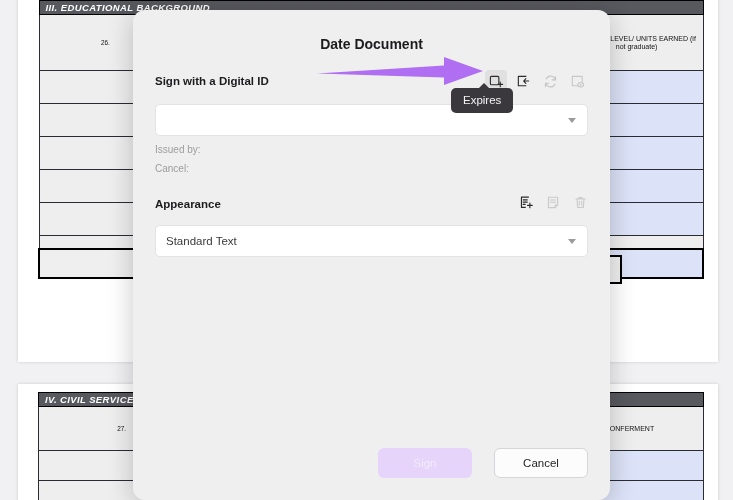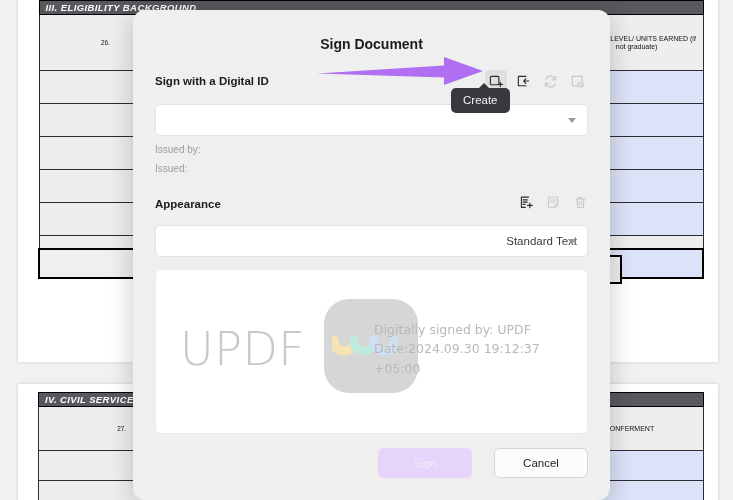--- a/index.html
+++ b/index.html
@@ -119,21 +119,21 @@
 
   .select-box {
     position: relative;
     margin: 10px 22px 0 22px;
     height: 32px;
     background: #ffffff;
     border-radius: 5px;
     border: 1px solid #e3e3e3;
     display: flex; align-items: center;
     padding: 0 10px;
-    font-size: 11.5px; color: #3a3a3c; justify-content: flex-end;
+    font-size: 11.5px; color: #3a3a3c;
   }
   .caret {
     position: absolute; right: 11px; top: 50%;
     margin-top: -2px;
     width: 0; height: 0;
     border-left: 4px solid transparent;
     border-right: 4px solid transparent;
     border-top: 5px solid #9b9b9e;
   }
   .meta { margin: 8px 22px 0 22px; font-size: 10px; color: #9d9da0; }
@@ -221,21 +221,21 @@
 <div id="root">
 
   <div class="doc-viewport">
 
     <div class="page page-one"></div>
     <div class="page page-two"></div>
 
     <table class="tbl" id="t1">
       <tbody>
           <tr class="h-sec">
-        <td class="sec-head" colspan="5">III.  ELIGIBILITY BACKGROUND</td>
+        <td class="sec-head" colspan="5">III.  EDUCATIONAL BACKGROUND</td>
       </tr>
       <tr class="h-hdr">
         <td style="width:22px" class="lbl-num ctr">26.</td>
         <td style="width:180px" class="small-head">LEVEL</td>
         <td style="width:240px" class="small-head"></td>
         <td style="width:122px" class="small-head">F ATTENDANCE</td>
         <td style="width:102px" class="small-head">HIGHEST LEVEL/ UNITS EARNED (if not graduate)</td>
       </tr>
       <tr class="h-row">
         <td></td>
@@ -309,21 +309,21 @@
         <td class="fill"></td>
         <td class="fill"></td>
         <td class="fill"></td>
       </tr>
     </tbody>
       </table>
   </div>
 
   <div class="dialog">
 
-    <div class="dlg-title">Sign Document</div>
+    <div class="dlg-title">Date Document</div>
 
     <div class="row-sign">
       <span class="caption">Sign with a Digital ID</span>
 
       <span class="id-tools">
 
         <span class="tool-btn active">
           <svg width="15" height="15" viewBox="0 0 16 16">
             <rect x="1.5" y="2.5" width="9" height="9" rx="1.2" fill="none" stroke="#2b2b2d" stroke-width="1.2"></rect>
             <path d="M12 8.5v5M9.5 11h5" stroke="#2b2b2d" stroke-width="1.2" stroke-linecap="round"></path>
@@ -353,21 +353,21 @@
         </span>
       </span>
     </div>
 
     <div class="select-box">
       <span></span>
       <span class="caret"></span>
     </div>
 
     <div class="meta">Issued by:</div>
-    <div class="meta second">Issued:</div>
+    <div class="meta second">Cancel:</div>
 
     <div class="row-appear">
       <span class="caption">Appearance</span>
 
       <span class="ap-tools">
 
         <span>
           <svg width="15" height="15" viewBox="0 0 16 16">
             <path d="M10.5 2.2H2.6v11h4.6" fill="none" stroke="#2b2b2d" stroke-width="1.2" stroke-linejoin="round"></path>
             <path d="M4.4 5.2h4.4M4.4 7.6h4.4M4.4 10h2.2" stroke="#2b2b2d" stroke-width="1.1" stroke-linecap="round"></path>
@@ -391,40 +391,26 @@
           </svg>
         </span>
       </span>
     </div>
 
     <div class="select-box">
       <span>Standard Text</span>
       <span class="caret"></span>
     </div>
 
-    <div class="preview">
-      <div class="wm-text">UPDF</div>
-      <div class="wm-logo"></div>
-      <svg class="wm-wave" width="78" height="26" viewBox="0 0 78 26">
-        <path d="M2 4 C2 19, 22 19, 22 4" fill="none" stroke="#f5e3b4" stroke-width="9" stroke-linecap="round"></path>
-        <path d="M22 4 C22 19, 42 19, 42 4" fill="none" stroke="#bfe8de" stroke-width="9" stroke-linecap="round"></path>
-        <path d="M42 4 C42 19, 62 19, 62 4" fill="none" stroke="#cfe0f2" stroke-width="9" stroke-linecap="round"></path>
-      </svg>
-      <div class="sig-lines">
-        <div>Digitally signed by: UPDF</div>
-        <div>Date:2024.09.30 19:12:37</div>
-        <div>+05:00</div>
-      </div>
-    </div>
 
     <div class="dlg-actions">
       <div class="btn btn-sign">Sign</div>
       <div class="btn btn-cancel">Cancel</div>
     </div>
   </div>
 
   <svg class="arrow-annot" viewBox="0 0 168 30">
     <path d="M1 17.5 L128 9.5 L128 1 L167 15 L128 29 L128 21.5 Z" fill="#b06ef2"></path>
   </svg>
 
-  <div class="tooltip">Create</div>
+  <div class="tooltip">Expires</div>
 
 </div>
 
 </body></html>

